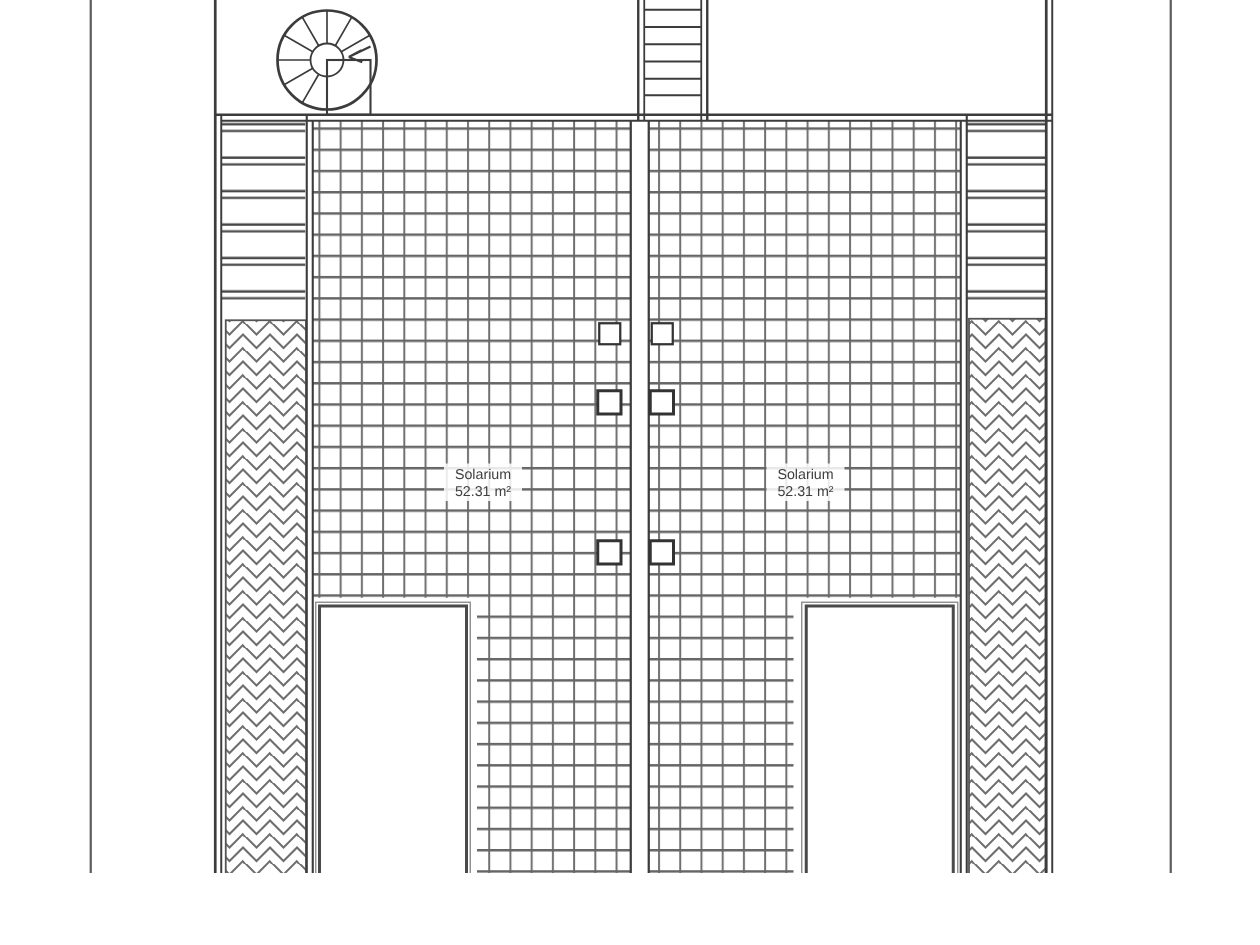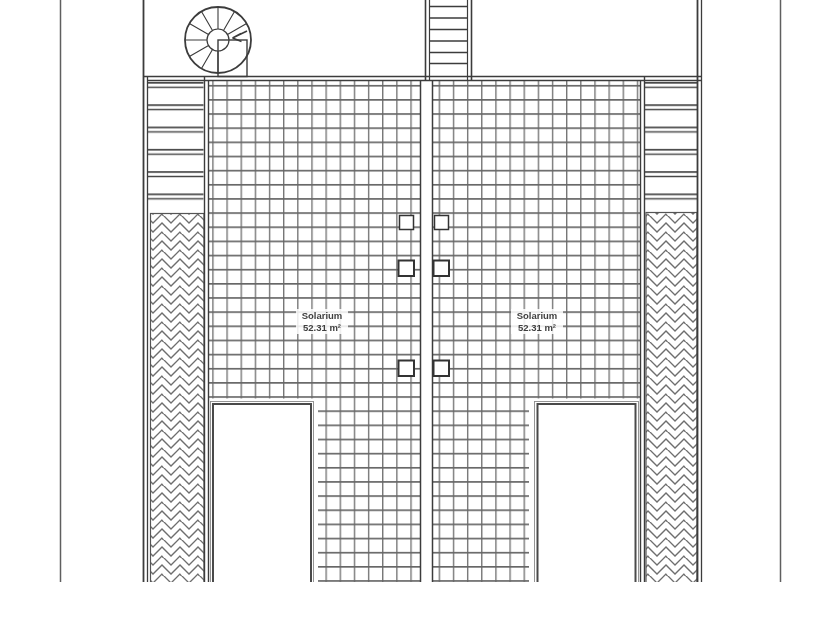--- a/index.html
+++ b/index.html
@@ -7,21 +7,20 @@
     padding: 0;
     background: #ffffff;
     font-family: "Liberation Sans", sans-serif;
   }
   .canvas {
     position: relative;
     width: 840px;
     height: 582px;
     background: #ffffff;
     overflow: hidden;
-    font-weight: bold;
   }
   svg { display: block; }
   .plan-label {
     font-family: "Liberation Sans", sans-serif;
     font-size: 9.5px;
     fill: #3f3f3f;
   }
 </style>
 </head>
 <body>

